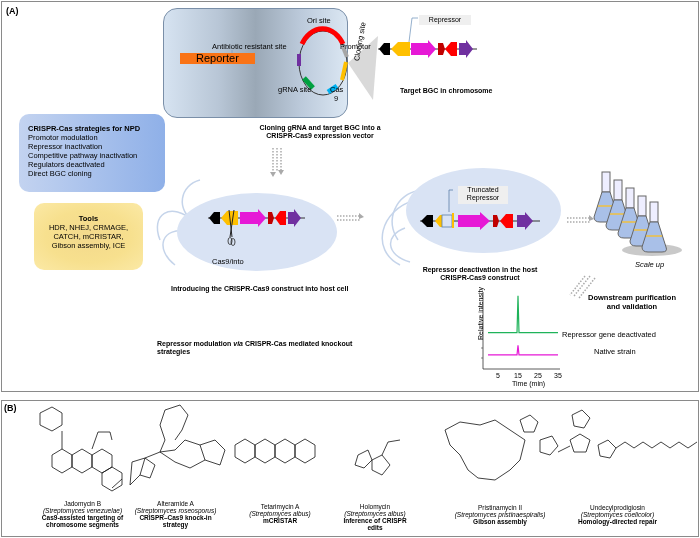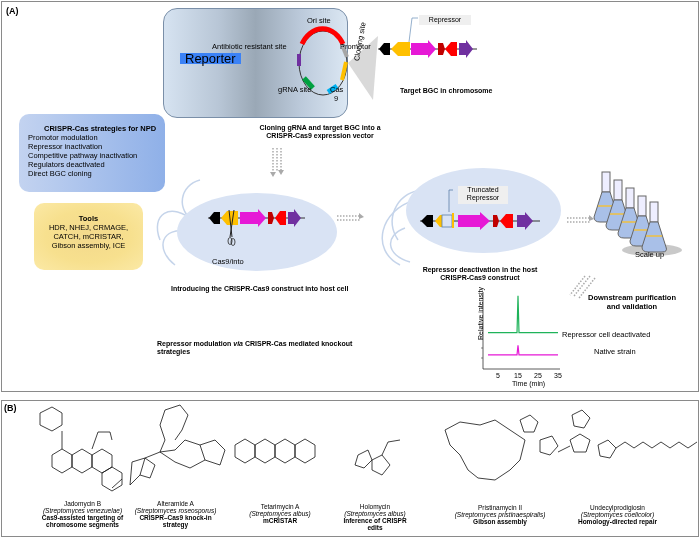--- a/index.html
+++ b/index.html
@@ -12,21 +12,21 @@
   .t75{font-size:7.5px;line-height:9px;}
   .center{text-align:center;}
   .vector-box{position:absolute;left:163px;top:8px;width:183px;height:108px;border:1px solid #7a8fa8;border-radius:14px;
     background:linear-gradient(90deg,#d6e3f1 0%,#b8c6d6 30%,#9aa8b6 50%,#bccadb 75%,#dbe7f3 100%);}
   .strat-box{position:absolute;left:19px;top:114px;width:146px;height:78px;border-radius:10px;
     background:linear-gradient(90deg,#c3d3f0,#8fb0e8);}
   .tools-box{position:absolute;left:34px;top:203px;width:109px;height:67px;border-radius:10px;
     background:radial-gradient(ellipse at center,#f3d98c 0%,#f7e08e 55%,#fbe9a6 100%);}
   .cell{position:absolute;background:#d9e3f4;border-radius:50%;}
   .label-box{position:absolute;background:#efefef;font-size:7px;line-height:8px;text-align:center;color:#000;}
-  .reporter{position:absolute;background:#3b82f6;font-size:13px;line-height:11px;padding:0 5px;}
+  .reporter{position:absolute;background:#f97316;font-size:11px;line-height:11px;padding:0 16px;}
   .compound{position:absolute;text-align:center;font-size:6.5px;line-height:7px;}
   .compound .it{font-style:italic;}
   .compound .b{font-weight:bold;}
   svg{position:absolute;overflow:visible;}
 </style>
 </head>
 <body>
 
 <div class="panel" style="left:1px;top:1px;width:698px;height:391px;"></div>
 <div class="plabel" style="left:6px;top:6px;">(A)</div>
@@ -72,21 +72,21 @@
 <svg style="left:270px;top:148px;" width="20" height="30">
   <line x1="3" y1="0" x2="3" y2="26" stroke="#aaa" stroke-width="1.5" stroke-dasharray="1.5,1.5"></line>
   <line x1="7" y1="0" x2="7" y2="24" stroke="#aaa" stroke-width="1.5" stroke-dasharray="1.5,1.5"></line>
   <line x1="11" y1="0" x2="11" y2="22" stroke="#aaa" stroke-width="1.5" stroke-dasharray="1.5,1.5"></line>
   <polygon points="0,24 6,24 3,29" fill="#aaa"></polygon>
   <polygon points="8,22 14,22 11,27" fill="#aaa"></polygon>
 </svg>
 
 <div class="strat-box"></div>
 <div class="abs t75" style="left:28px;top:124px;">
-  <div class="bold" style="margin-left:16px;">CRISPR-Cas strategies for NPD</div>
+  <div class="bold" style="margin-left:0;">CRISPR-Cas strategies for NPD</div>
   <div>Promotor modulation</div>
   <div>Repressor inactivation</div>
   <div>Competitive pathway inactivation</div>
   <div>Regulators deactivated</div>
   <div>Direct BGC cloning</div>
 </div>
 
 <div class="tools-box"></div>
 <div class="abs t75 center" style="left:34px;top:214px;width:109px;text-align:center;">
   <div class="bold">Tools</div>
@@ -179,21 +179,21 @@
       <rect x="8" y="0" width="8" height="20" fill="#eef" stroke="#666" stroke-width="1"></rect>
       <path d="M8 20 L0 45 Q0 50 6 50 L20 50 Q26 50 24 45 L16 20Z" fill="#a9c0e8" stroke="#666" stroke-width="1"></path>
       <line x1="4" y1="34" x2="20" y2="34" stroke="#f0c040" stroke-width="1.5"></line>
     </g>
   <g transform="translate(52,32)">
       <rect x="8" y="0" width="8" height="20" fill="#eef" stroke="#666" stroke-width="1"></rect>
       <path d="M8 20 L0 45 Q0 50 6 50 L20 50 Q26 50 24 45 L16 20Z" fill="#a9c0e8" stroke="#666" stroke-width="1"></path>
       <line x1="4" y1="34" x2="20" y2="34" stroke="#f0c040" stroke-width="1.5"></line>
     </g>
 </svg>
-<div class="abs t75" style="left:635px;top:250px;">Scale up</div>
+<div class="abs t75" style="left:635px;top:260px;font-style:italic;">Scale up</div>
 
 <svg style="left:570px;top:276px;" width="30" height="25">
   <line x1="20" y1="0" x2="4" y2="20" stroke="#aaa" stroke-width="1.5" stroke-dasharray="1.5,1.5"></line>
   <line x1="25" y1="2" x2="9" y2="22" stroke="#aaa" stroke-width="1.5" stroke-dasharray="1.5,1.5"></line>
   <line x1="15" y1="0" x2="0" y2="19" stroke="#aaa" stroke-width="1.5" stroke-dasharray="1.5,1.5"></line>
 </svg>
 <div class="abs t75 bold center" style="left:582px;top:293px;width:100px;">
   <div>Downstream purification</div>
   <div>and validation</div>
 </div>
@@ -210,21 +210,21 @@
     <line x1="481" y1="358" x2="483" y2="358" stroke="#333" stroke-width="0.6"></line>
     <text x="498" y="378" font-size="7" text-anchor="middle" font-family="Liberation Sans, sans-serif" fill="#000">5</text>
     <text x="518" y="378" font-size="7" text-anchor="middle" font-family="Liberation Sans, sans-serif" fill="#000">15</text>
     <text x="538" y="378" font-size="7" text-anchor="middle" font-family="Liberation Sans, sans-serif" fill="#000">25</text>
     <text x="558" y="378" font-size="7" text-anchor="middle" font-family="Liberation Sans, sans-serif" fill="#000">35</text>
     <path d="M488 332.7 L517 332.7 L518 295.7 L519 332.7 L558 332.7" fill="none" stroke="#1fb35a" stroke-width="1.2"></path>
     <path d="M488 354.9 L517 354.9 L518 345.28 L519 354.9 L558 354.9" fill="none" stroke="#e619d6" stroke-width="1.2"></path>
   </svg>
 <div class="abs t7" style="left:477px;top:340px;transform:rotate(-90deg);transform-origin:left top;white-space:nowrap;">Relative intensity</div>
 <div class="abs t7" style="left:512px;top:380px;">Time (min)</div>
-<div class="abs t75" style="left:562px;top:330px;">Repressor cell deactivated</div>
+<div class="abs t75" style="left:562px;top:330px;">Repressor gene deactivated</div>
 <div class="abs t75" style="left:562px;top:347px;padding-left:32px;">Native strain</div>
 
 <div class="abs t7 bold" style="left:157px;top:340px;width:240px;">
   <span>Repressor modulation </span><i>via</i><span> CRISPR-Cas mediated knockout</span><br>
   <span>strategies</span>
 </div>
 
 <div class="panel" style="left:1px;top:400px;width:698px;height:137px;"></div>
 <div class="plabel" style="left:4px;top:403px;">(B)</div>
 

